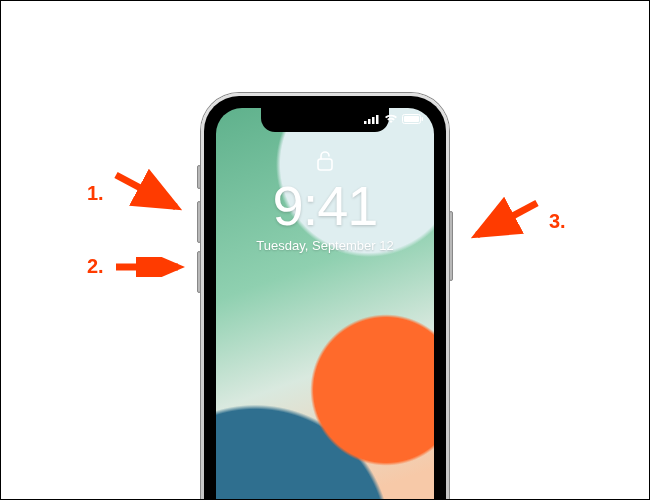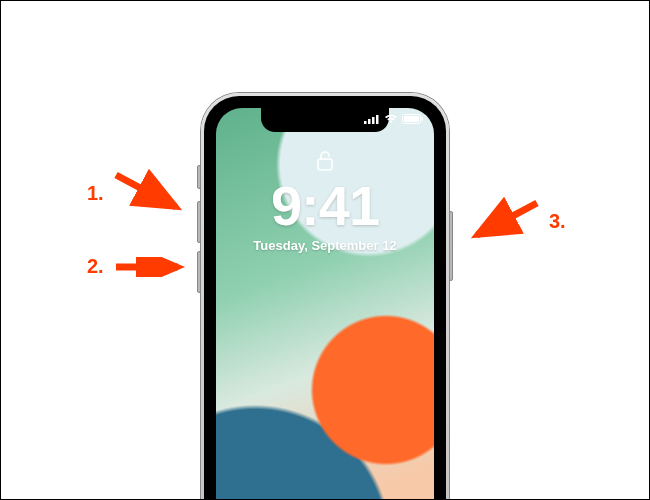--- a/index.html
+++ b/index.html
@@ -65,29 +65,29 @@
   .lock-area {
     position: absolute;
     top: 42px;
     width: 100%;
     text-align: center;
     color: #fff;
     z-index: 4;
   }
   .time {
     font-size: 56px;
-    font-weight: 700;
+    font-weight: 400;
     letter-spacing: -1px;
     line-height: 1;
     margin-top: 6px;
     text-shadow: 0 1px 3px rgba(0,0,0,0.2);
   }
   .date {
     font-size: 13px;
-    font-weight: 700;
+    font-weight: 400;
     margin-top: 4px;
     text-shadow: 0 1px 2px rgba(0,0,0,0.2);
   }
   .side-btn {
     position: absolute;
     background: #b8b8b8;
     border: 1px solid #888;
     border-radius: 2px;
   }
   .vol-up { left: -4px; top: 108px; width: 4px; height: 42px; }

